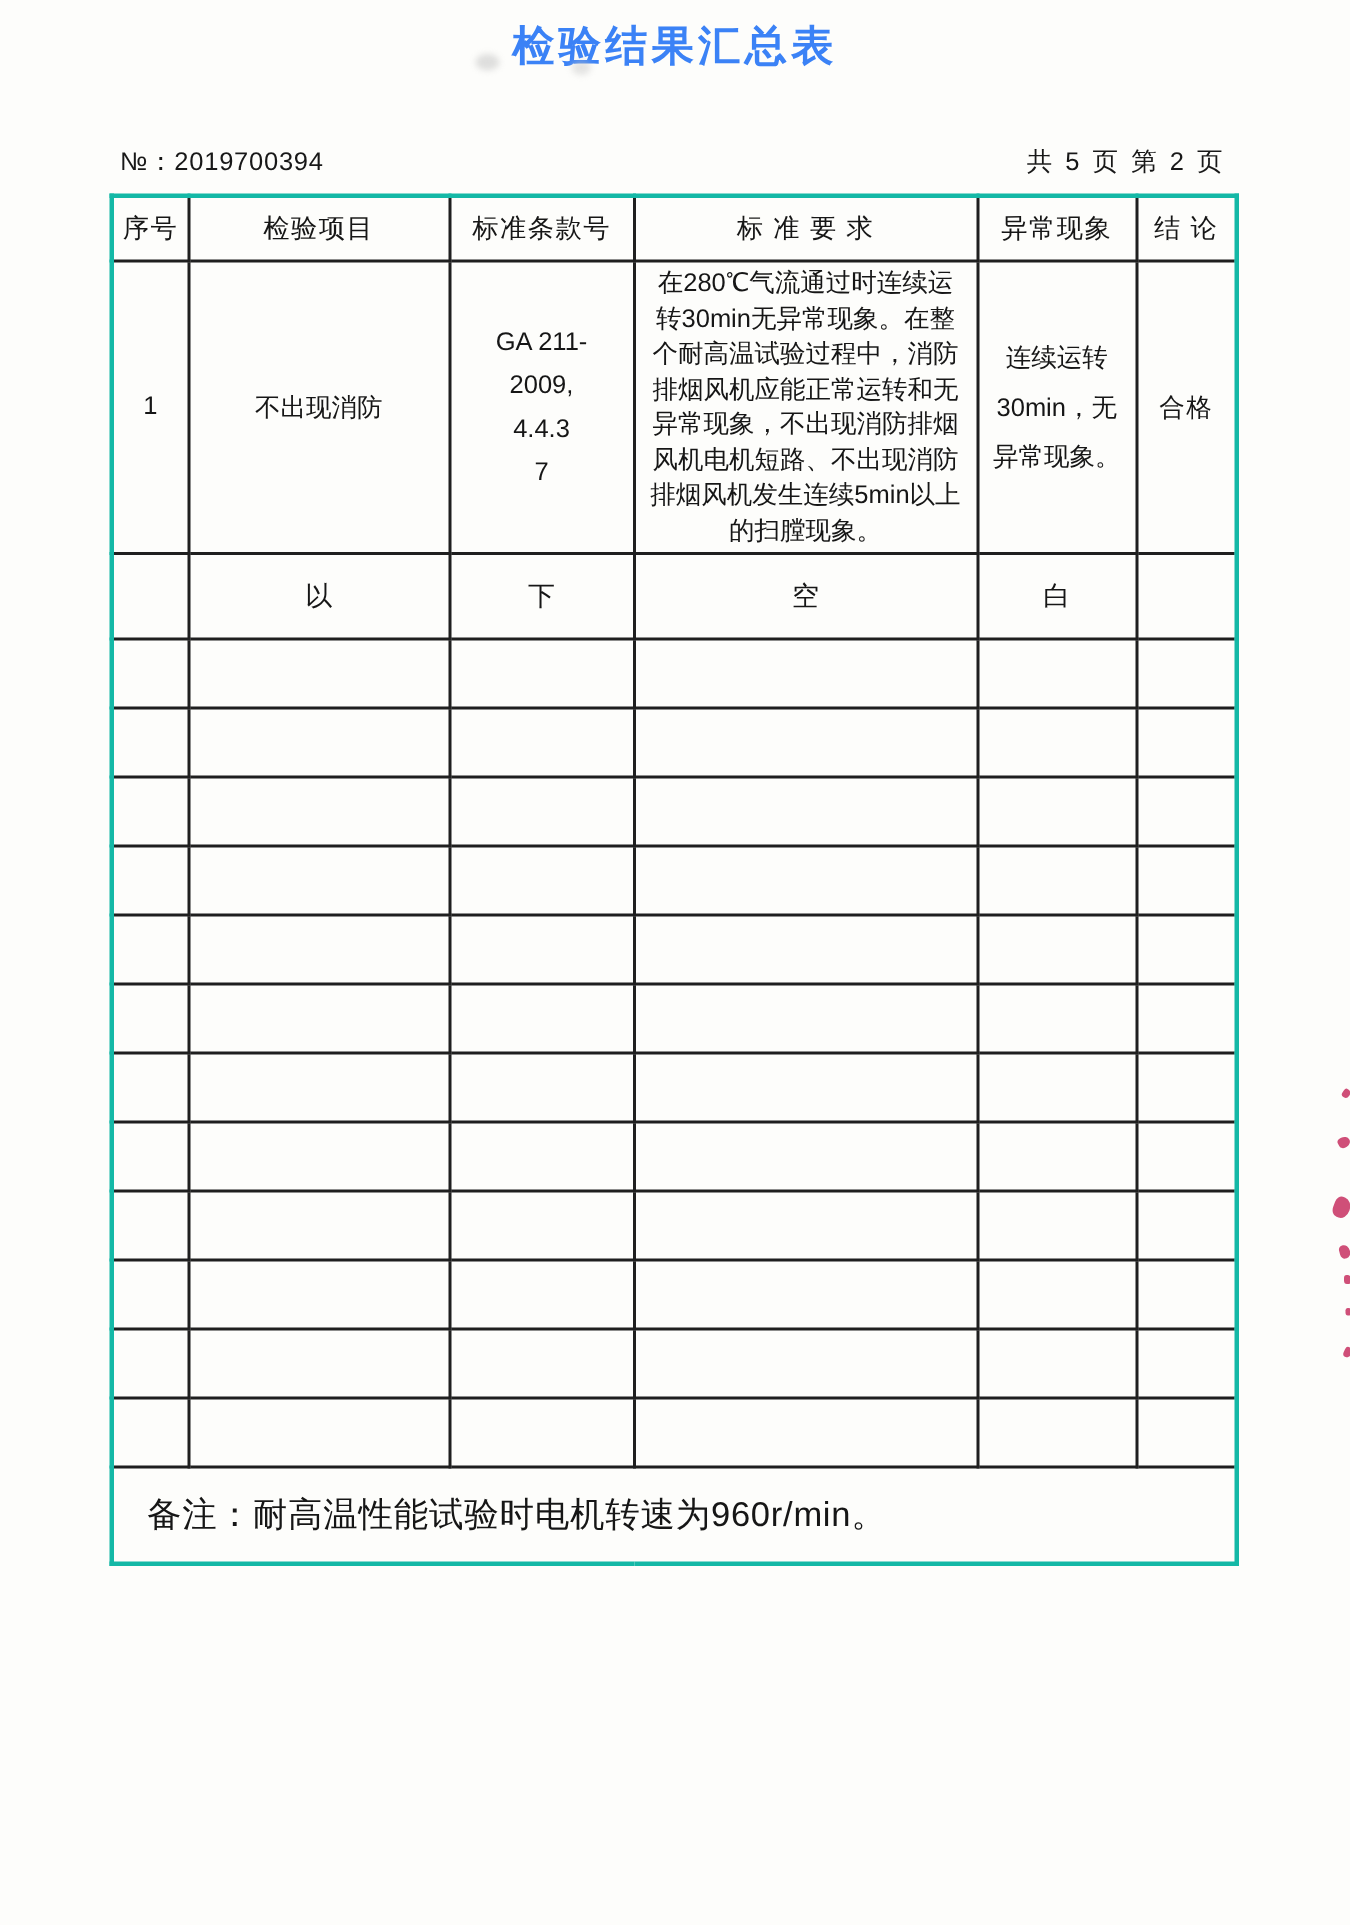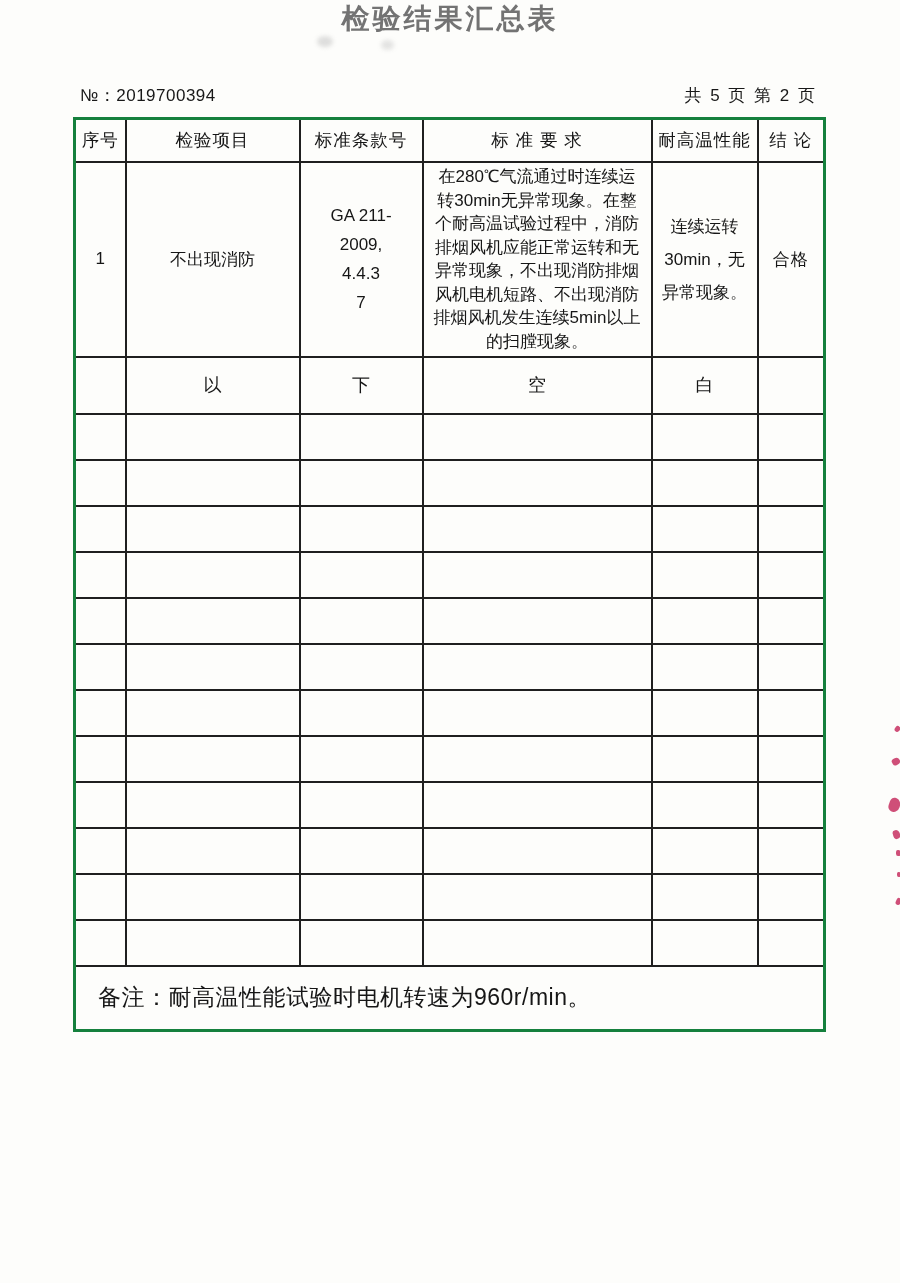--- a/index.html
+++ b/index.html
@@ -18,25 +18,26 @@
 
   .title {
     margin-top: 97px;
     text-align: center;
     font-size: 28px;
     font-weight: 700;
     letter-spacing: 2px;
     color: #101010;
   }
   .subtitle {
+    margin-top: 12px;
     text-align: center;
     font-size: 28px;
     font-weight: 700;
     letter-spacing: 3px;
-    color: #737373;
+    color: #3b82f6;
   }
 
   .meta-row {
     width: 750px;
     margin: 46px 0 10px 73px;
     display: flex;
     justify-content: space-between;
     align-items: flex-end;
     font-size: 17px;
     color: #181818;
@@ -56,21 +57,21 @@
   table.results td {
     border: 2px solid #1f1f1f;
     font-weight: 400;
     color: #161616;
     text-align: center;
     vertical-align: middle;
     font-size: 17px;
     padding: 2px 4px;
     overflow: hidden;
   }
-  table.results { border: 3px solid #15803d; }
+  table.results { border: 3px solid #14b8a6; }
 
   tr.header-row { height: 43px; }
   tr.header-row th { font-size: 17.5px; letter-spacing: 1px; }
 
   tr.data-row { height: 195px; }
   td.cell-clause { white-space: pre-line; line-height: 29px; font-size: 17px; }
   td.cell-requirement {
     white-space: pre-line;
     text-align: left;
     font-size: 16px;
@@ -139,21 +140,21 @@
       <col style="width:229px">
       <col style="width:106px">
       <col style="width:67px">
     </colgroup>
     <tbody>
       <tr class="header-row">
         <th>序号</th>
         <th>检验项目</th>
         <th>标准条款号</th>
         <th>标 准 要 求</th>
-        <th>耐高温性能</th>
+        <th>异常现象</th>
         <th>结 论</th>
       </tr>
 
       <tr class="data-row">
         <td class="cell-seq">1</td>
         <td class="cell-item">不出现消防</td>
         <td class="cell-clause">GA 211-
 2009,
 4.4.3
 7</td>

